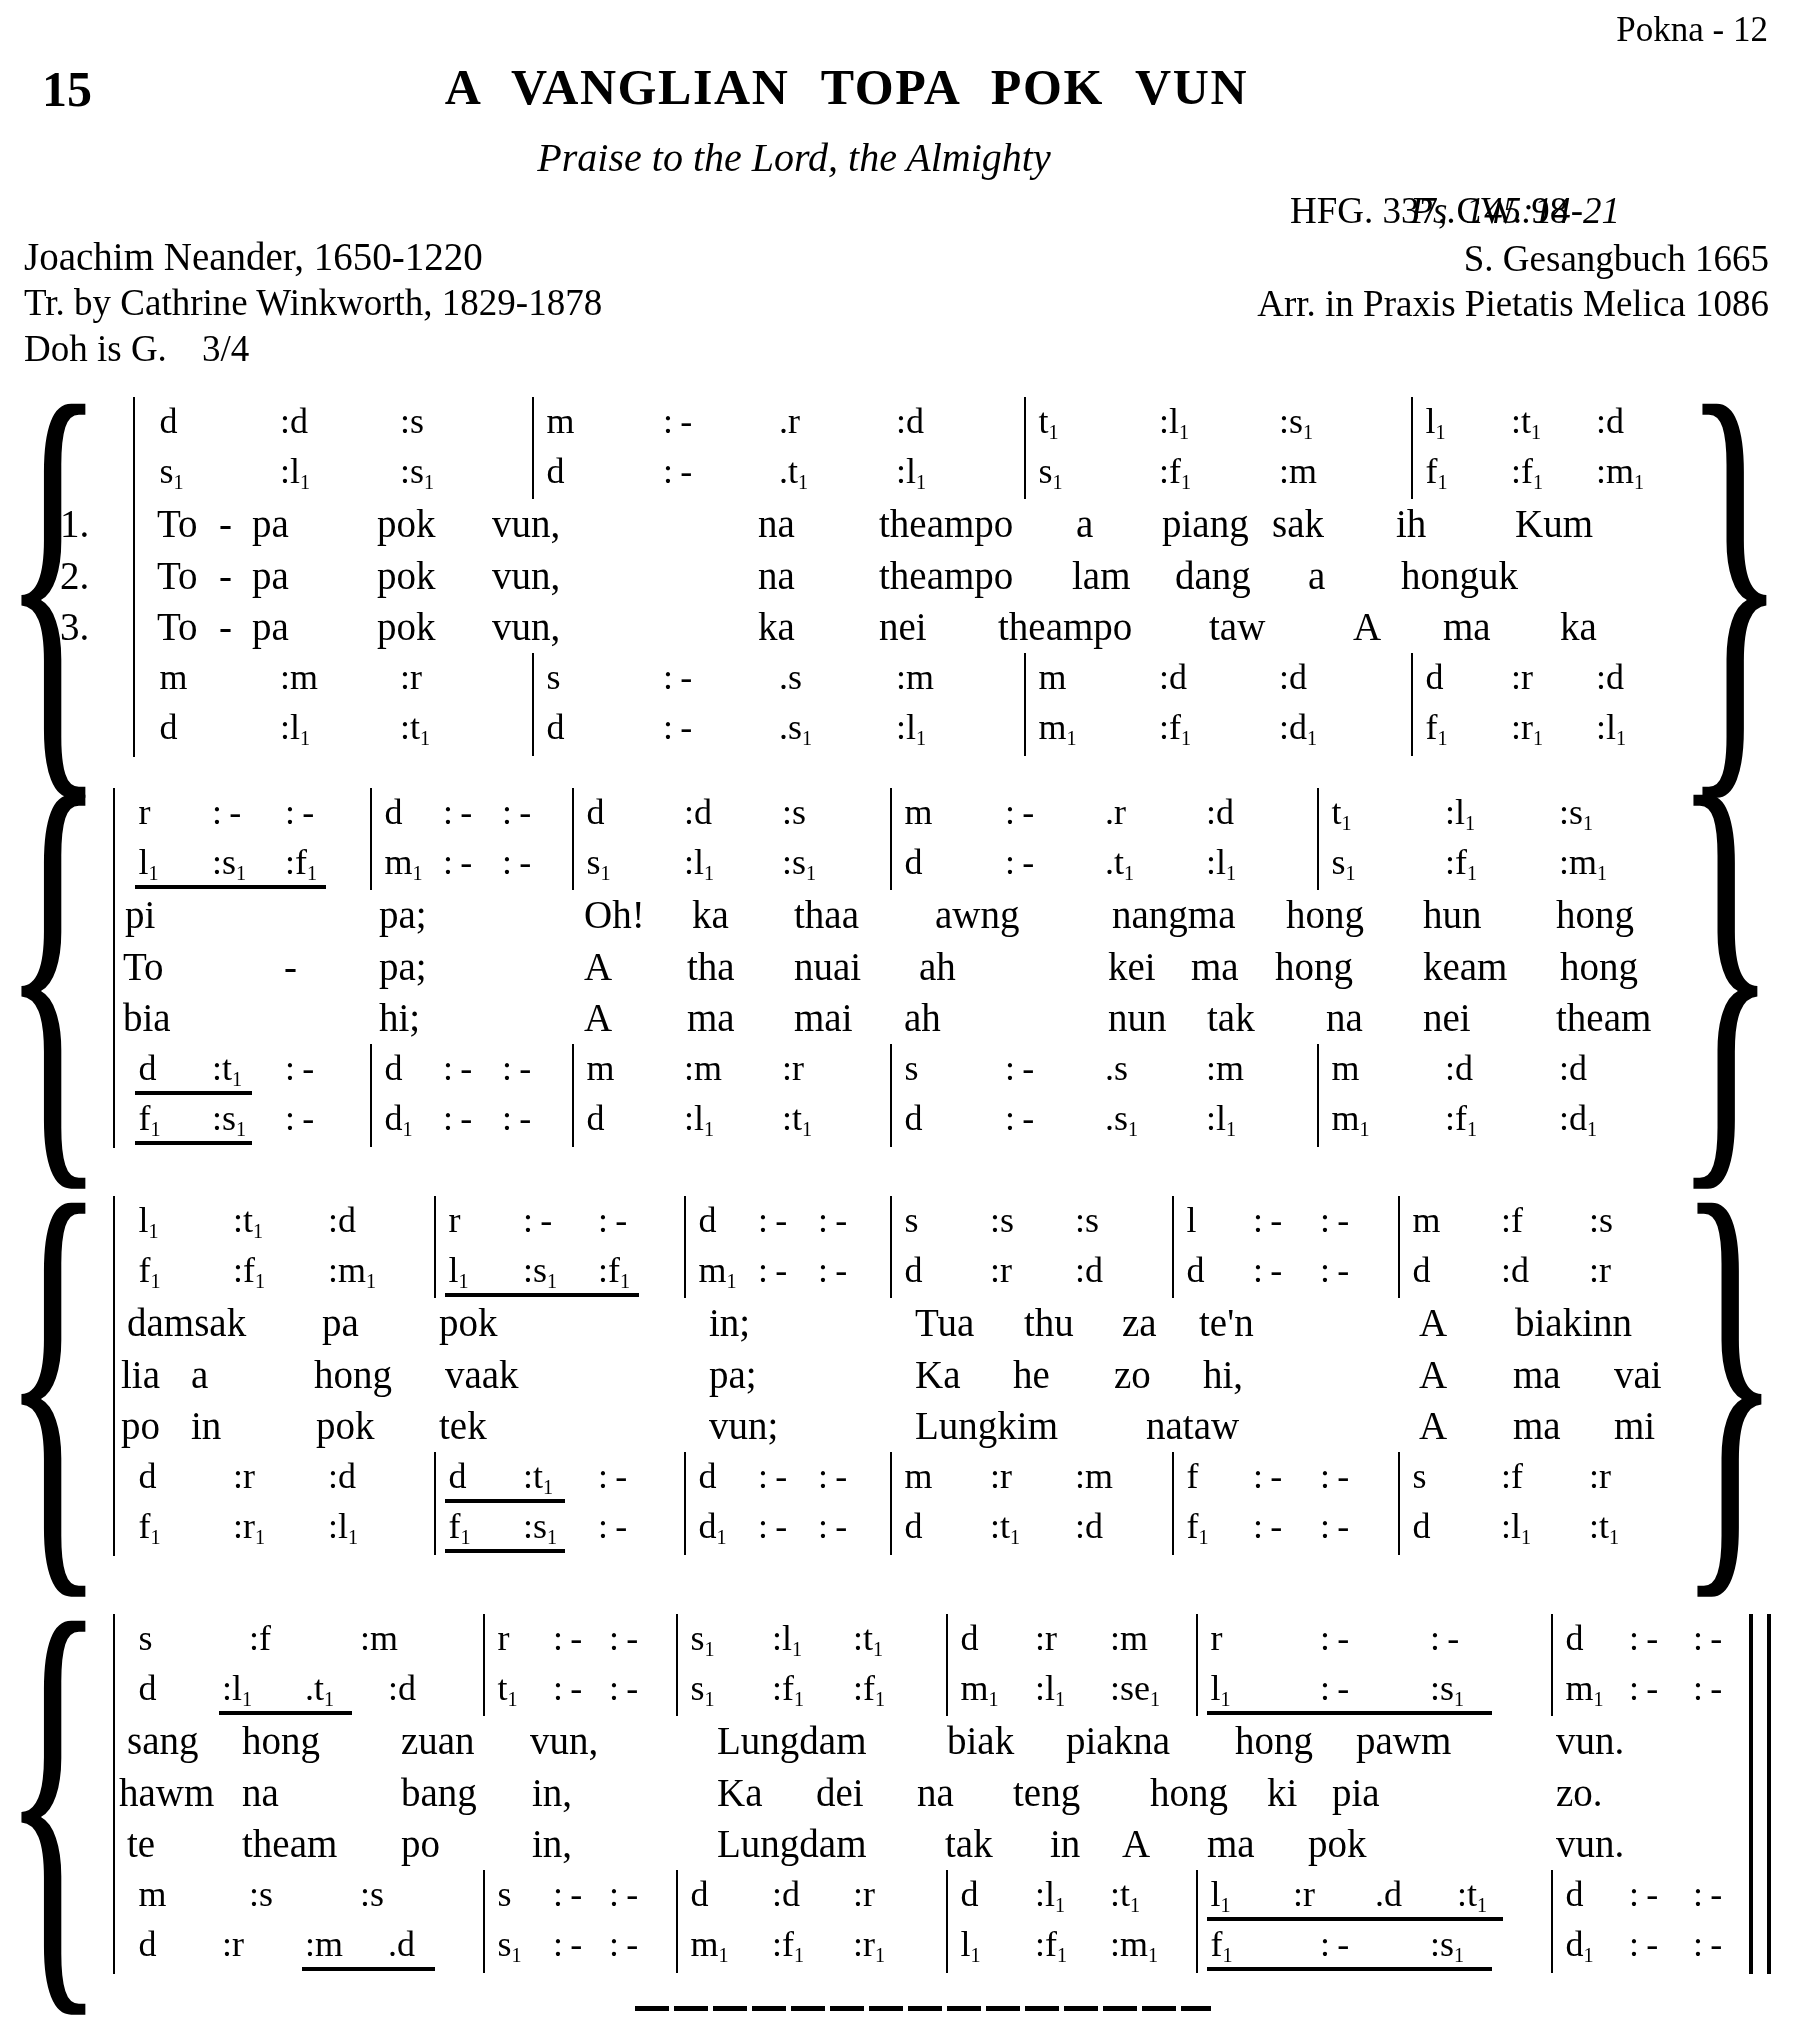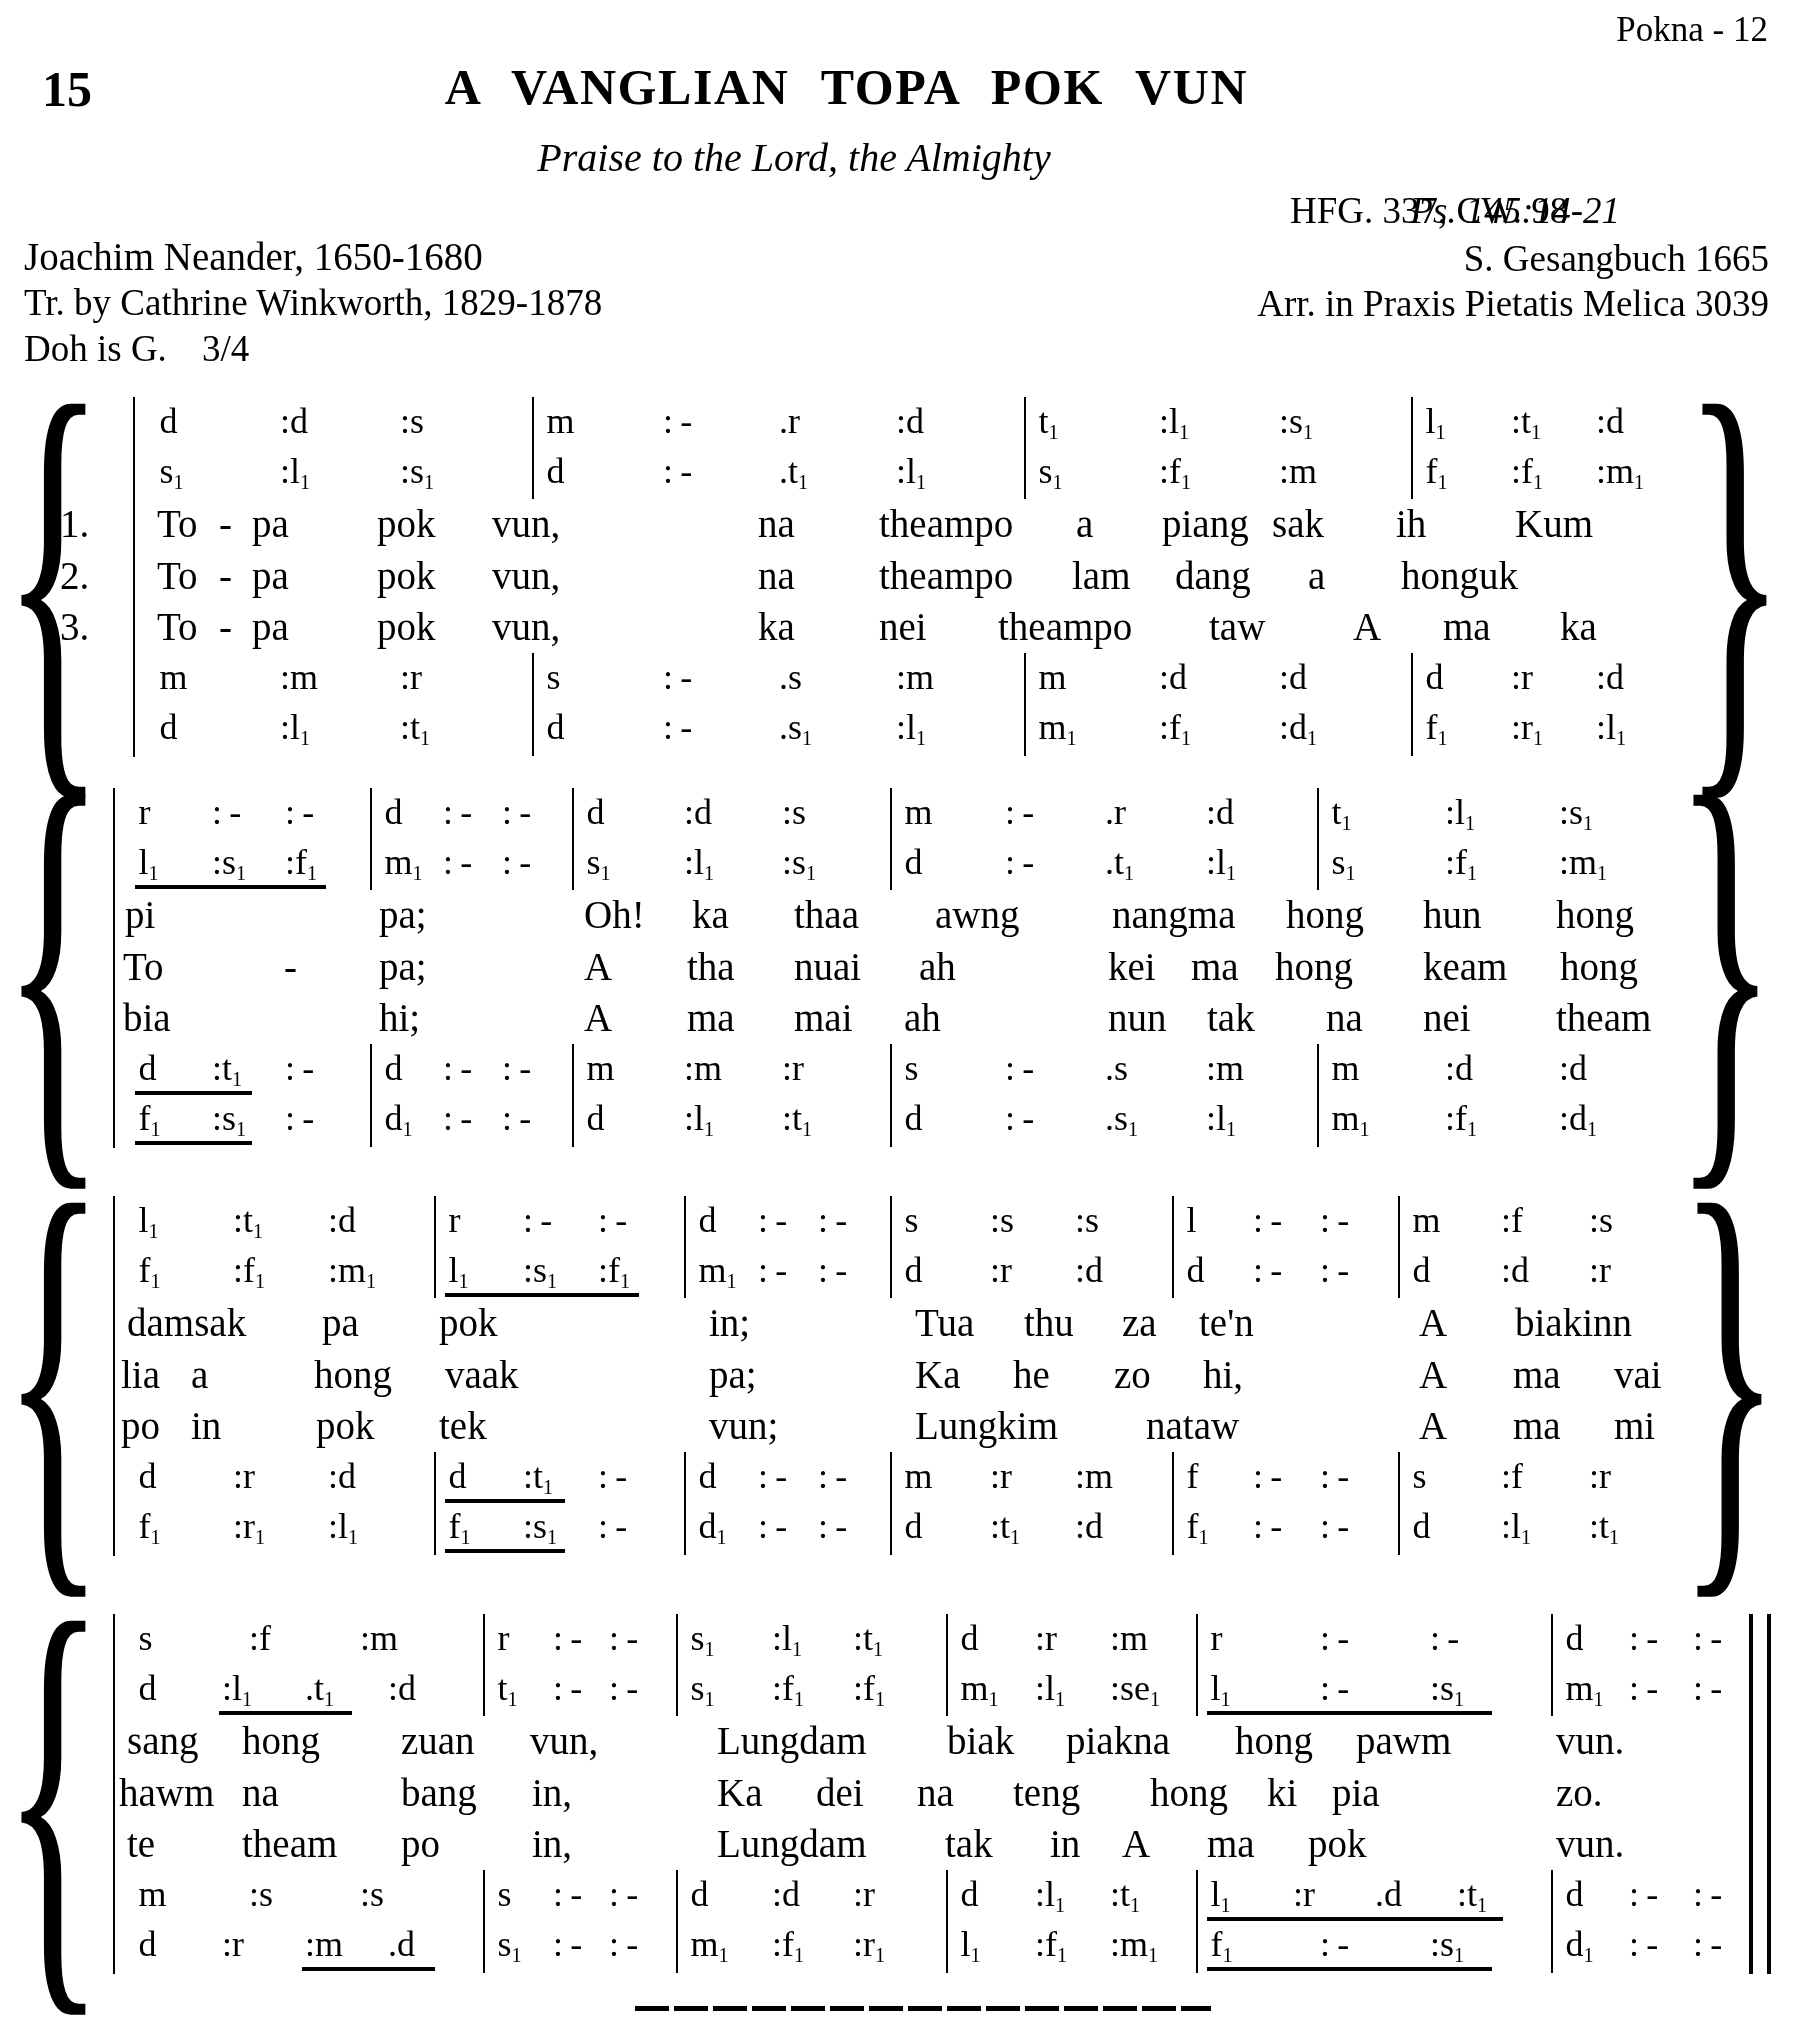--- a/index.html
+++ b/index.html
@@ -35,24 +35,24 @@
 </style>
 </head>
 <body>
 
 <div class="abs page-label">Pokna - 12</div>
 <div class="abs hymn-number">15</div>
 <div class="abs title">A VANGLIAN TOPA POK VUN</div>
 <div class="abs subtitle">Praise to the Lord, the Almighty</div>
 <div class="abs scripture">Ps. 145:14-21</div>
 <div class="abs hymn-refs">HFG. 337, CW. 98</div>
-<div class="abs author">Joachim Neander, 1650-1680</div>
+<div class="abs author">Joachim Neander, 1650-1220</div>
 <div class="abs source">S. Gesangbuch 1665</div>
 <div class="abs translator">Tr. by Cathrine Winkworth, 1829-1878</div>
-<div class="abs arrangement">Arr. in Praxis Pietatis Melica 3039</div>
+<div class="abs arrangement">Arr. in Praxis Pietatis Melica 1086</div>
 <div class="abs keyline">
   <span>Doh is G.</span><span class="ts">3/4</span>
 </div>
 
 <div id="music">
     <div class="system" style="top: 397px;">
       <div class="abs brace" style="left: 1.6px;">{</div>
       <div class="bar" style="left: 133px; top: 0px; height: 360px;"></div>
       <div class="voice-row" style="left: 145px; top: 1.6px;">
         <div class="measure" style="width: 387px;">

